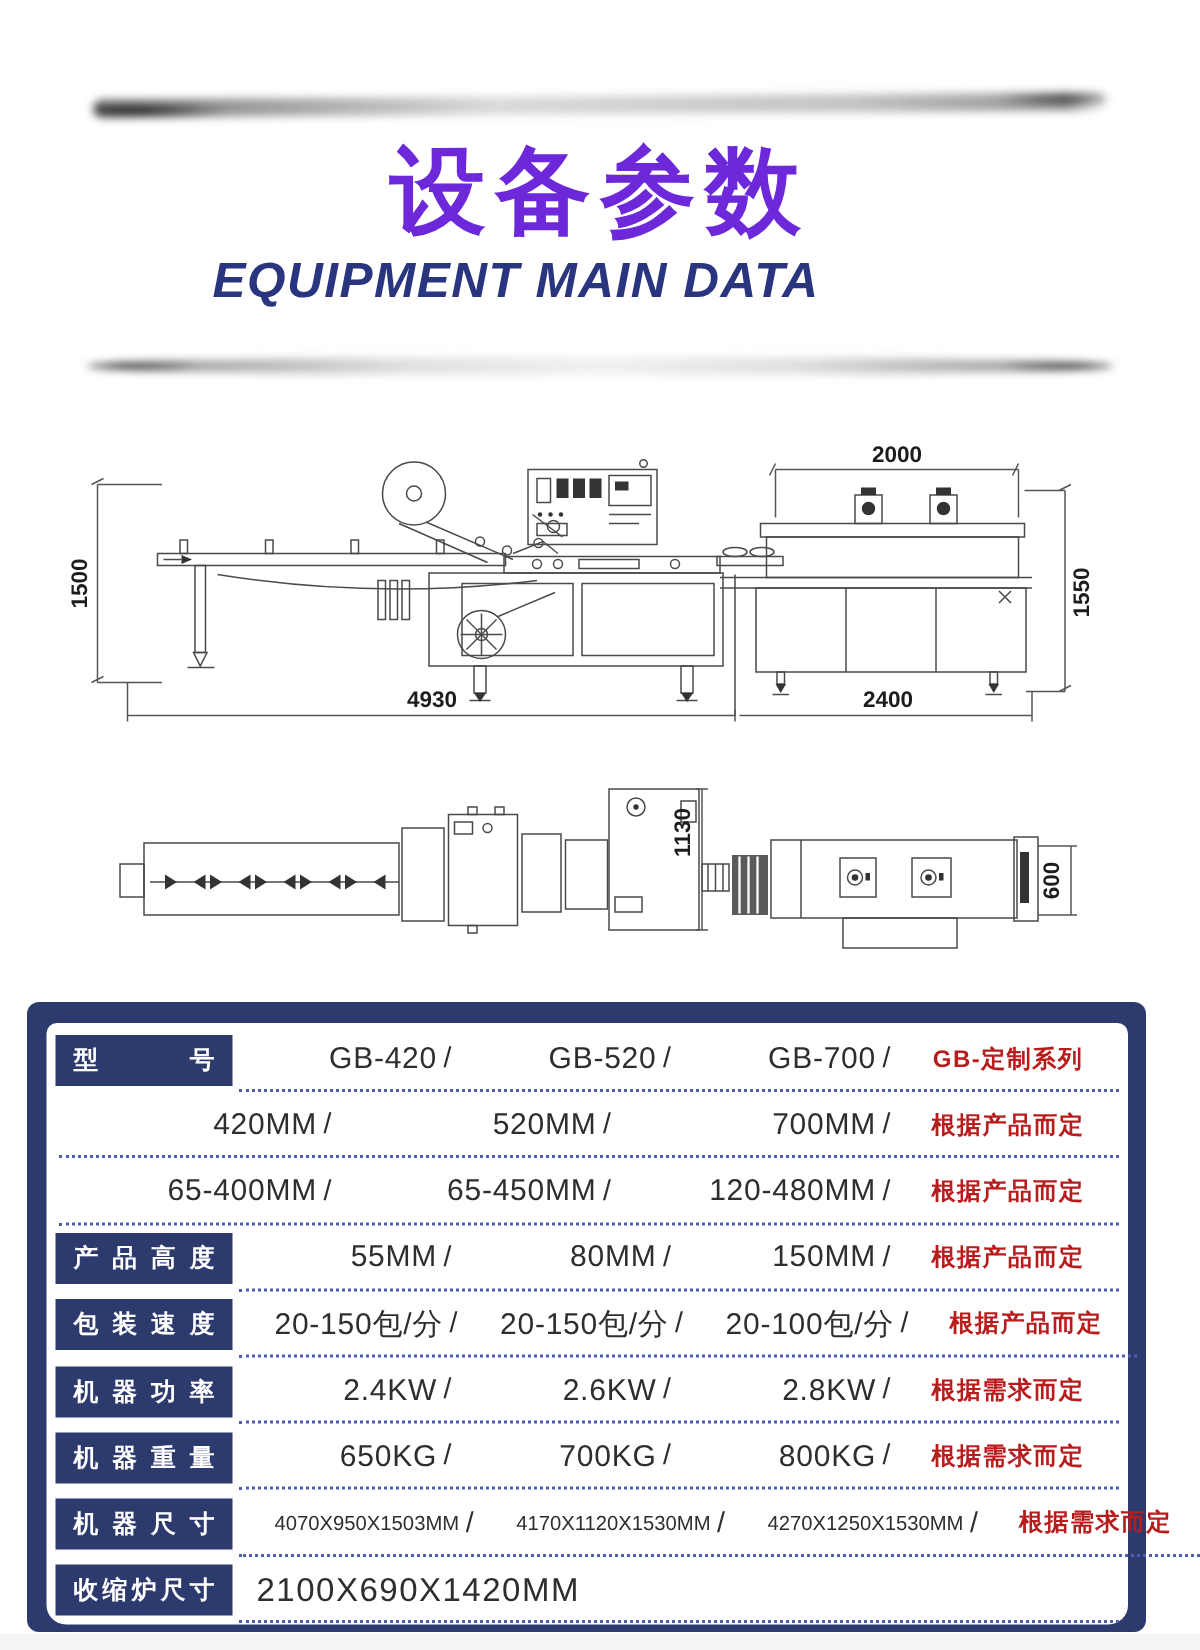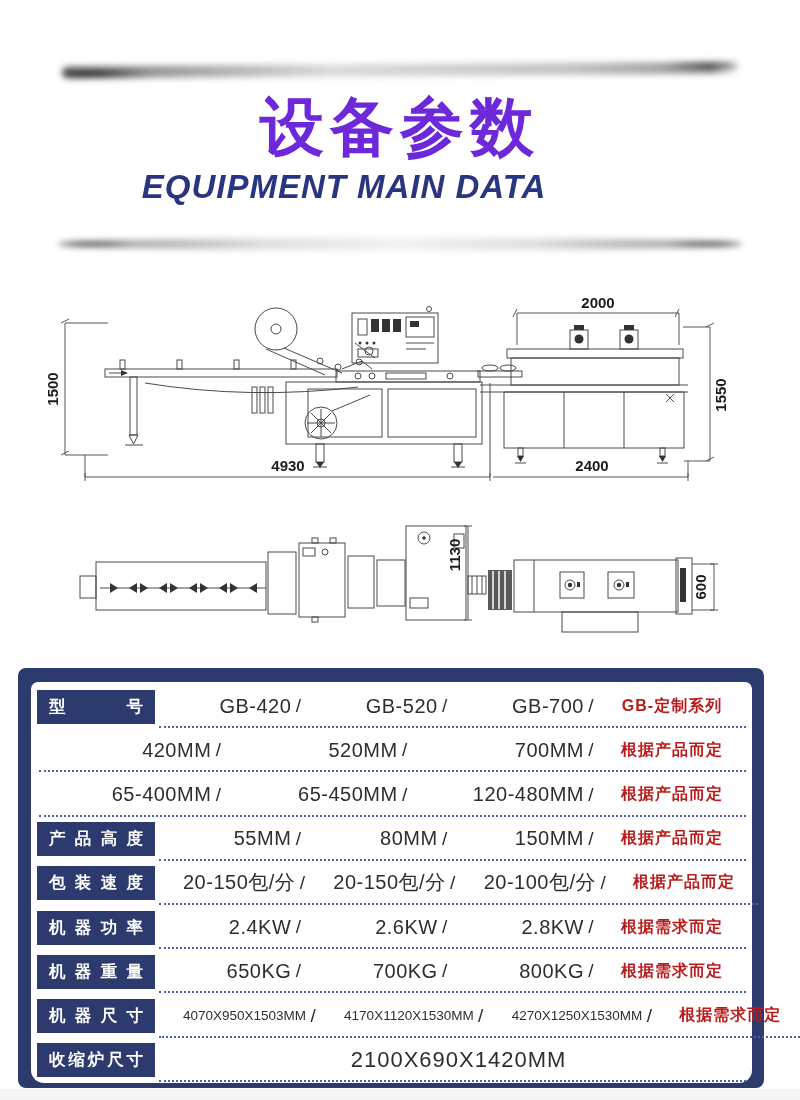--- a/index.html
+++ b/index.html
@@ -64,21 +64,21 @@
     text-align:justify;text-align-last:justify;letter-spacing:0;
   }
   .vals{
     flex:1;margin-left:4px;display:flex;align-items:center;
     border-bottom:2px dotted #4e5fae;height:40px;align-self:flex-start;margin-top:1px;
   }
   .val{flex:1;text-align:right;font-size:20px;color:#2e2e2e;letter-spacing:.5px;white-space:nowrap;margin-left:24px;}
   .trow.small .val{font-size:13.5px;letter-spacing:0;font-weight:400;}
   .sep{width:14px;text-align:center;font-size:19px;color:#2e2e2e;}
   .note{width:148px;min-width:148px;text-align:center;font-size:16px;color:#b91c1c;font-weight:600;letter-spacing:1px;white-space:nowrap;}
-  .single-val{flex:1;text-align:center;padding-left:12px;font-size:22px;color:#2e2e2e;letter-spacing:1px;}
+  .single-val{flex:1;text-align:left;padding-left:12px;font-size:22px;color:#2e2e2e;letter-spacing:1px;}
   .bottom-strip{position:absolute;left:0;top:1089px;width:800px;height:11px;background:#f4f4f6;}
 </style>
 </head>
 <body>
 
 <div class="shadow-bar shadow-top"></div>
 <div class="title-zh">设备参数</div>
 <div class="title-en">EQUIPMENT MAIN DATA</div>
 <div class="shadow-bar shadow-bottom"></div>
 

